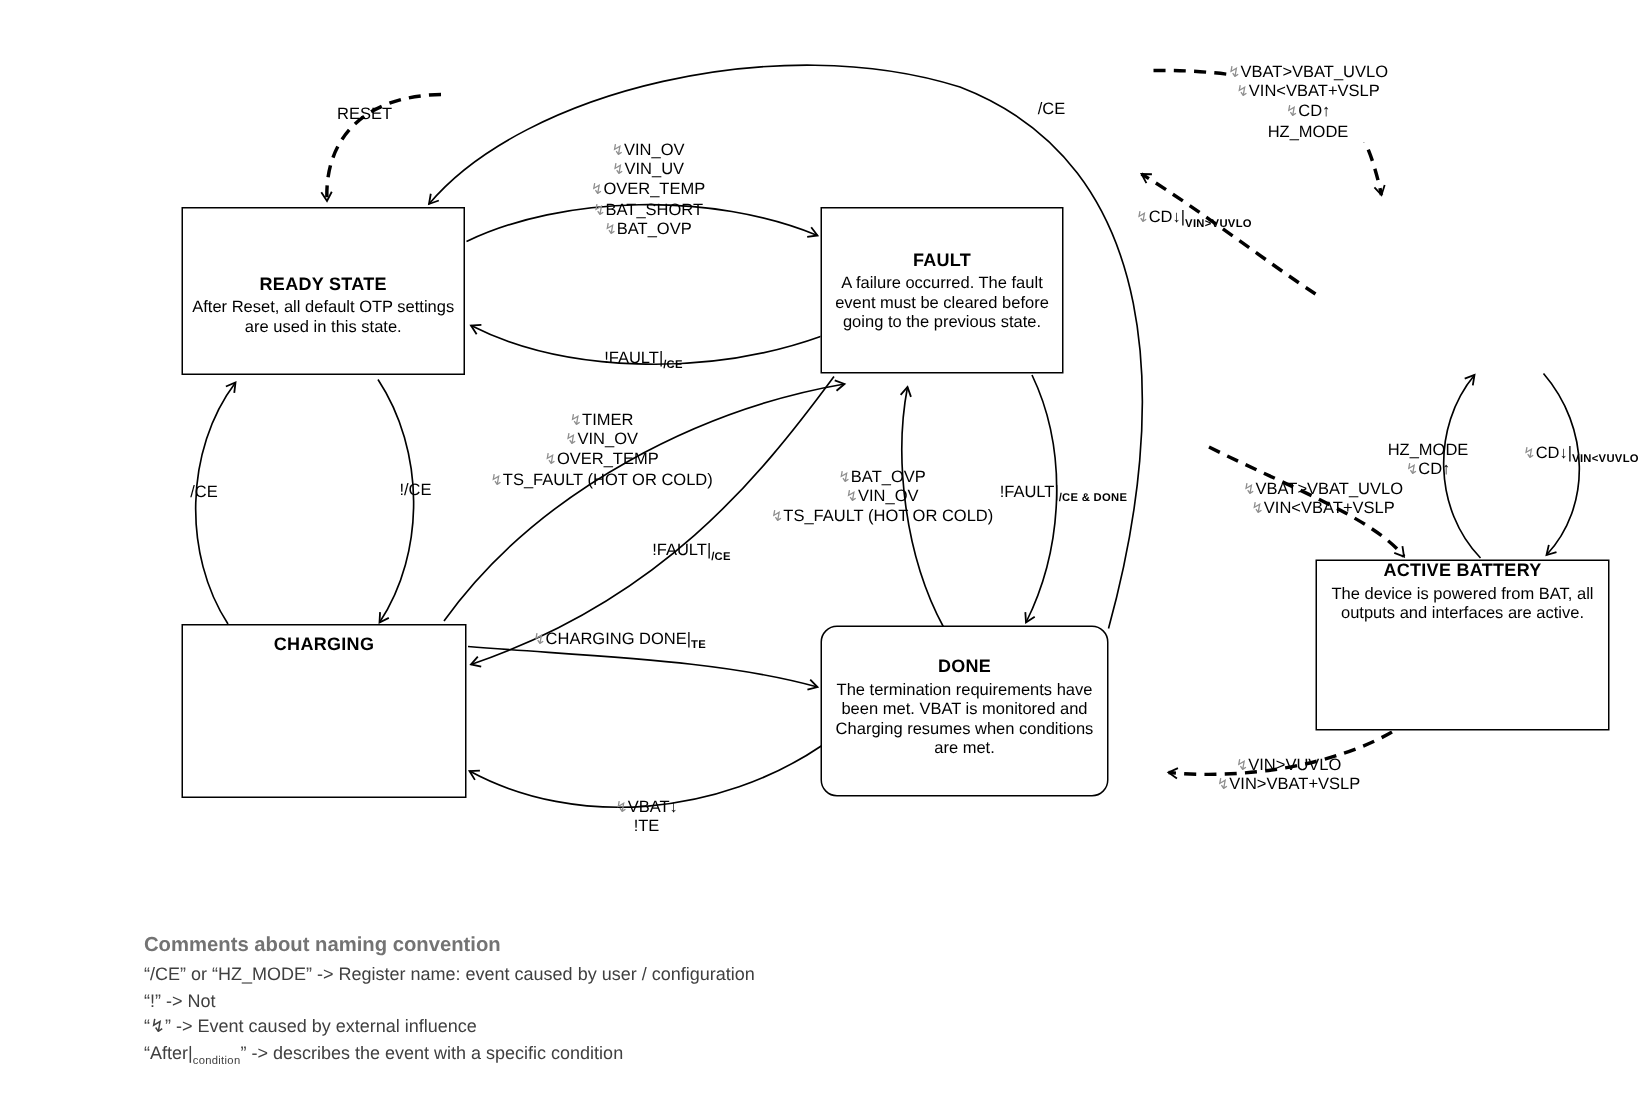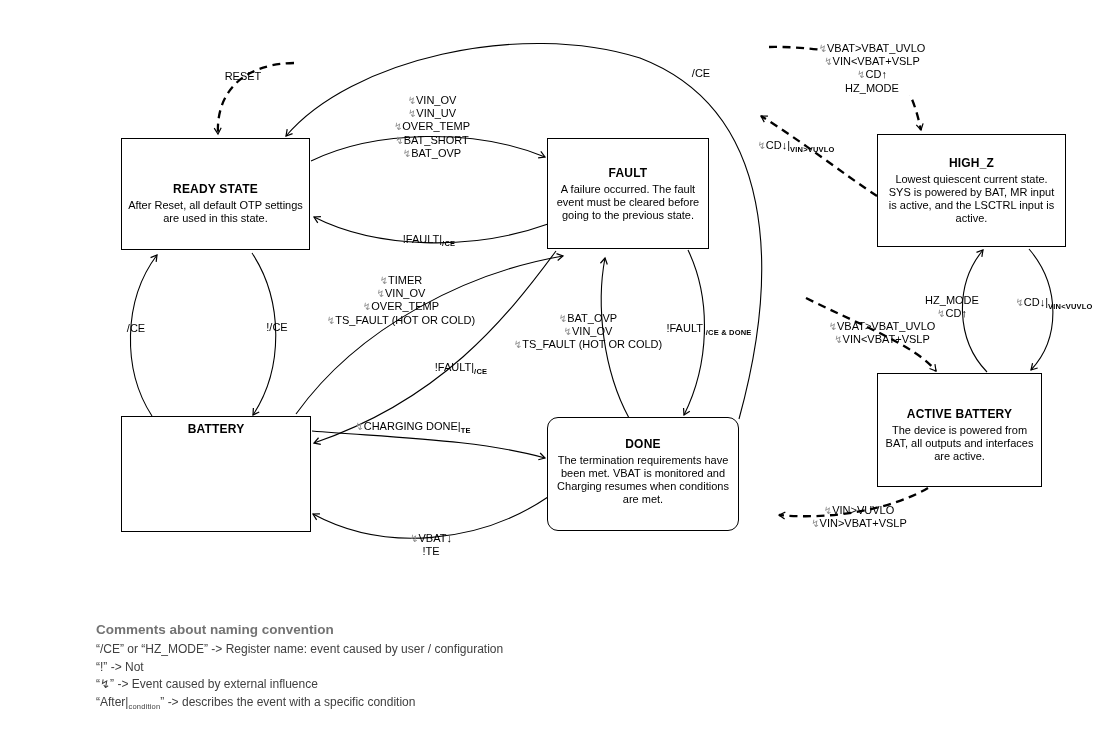--- a/index.html
+++ b/index.html
@@ -65,35 +65,31 @@
   <div class="state" style="left:121px;top:138px;width:189px;height:112px;padding-top:44px;">
     <div class="st-title">READY STATE</div>
     <div class="st-body">After Reset, all default OTP settings are used in this state.</div>
   </div>
 
   <div class="state" style="left:547px;top:138px;width:162px;height:111px;padding-top:28px;">
     <div class="st-title">FAULT</div>
     <div class="st-body">A failure occurred.  The fault event must be cleared before going to the previous state.</div>
   </div>
 
-  <div class="state" style="left:877px;top:134px;width:189px;height:113px;padding-top:22px;">
-    <div class="st-title">HIGH_Z</div>
-    <div class="st-body">Lowest quiescent current state.  SYS is powered by BAT, MR input is active, and the LSCTRL input is active.</div>
-  </div>
 
   <div class="state" style="left:121px;top:416px;width:190px;height:116px;padding-top:6px;">
-    <div class="st-title">BATTERY</div>
+    <div class="st-title">CHARGING</div>
   </div>
 
   <div class="state" style="left:547px;top:417px;width:192px;height:114px;padding-top:20px;border-radius:11px;">
     <div class="st-title">DONE</div>
     <div class="st-body">The termination requirements have been met.  VBAT is monitored and Charging resumes when conditions are met.</div>
   </div>
 
-  <div class="state" style="left:877px;top:373px;width:165px;height:114px;padding-top:34px;">
+  <div class="state" style="left:877px;top:373px;width:196px;height:114px;">
     <div class="st-title">ACTIVE BATTERY</div>
     <div class="st-body">The device is powered from BAT, all outputs and interfaces are active.</div>
   </div>
 
   <div class="lab" style="left:243px;top:70px;">
       <div class="lab-line"><span>RESET</span></div>
     </div>
   <div class="lab" style="left:432px;top:94px;">
       <div class="lab-line"><span class="bolt">↯</span><span>VIN_OV</span></div>
       <div class="lab-line"><span class="bolt">↯</span><span>VIN_UV</span></div>

